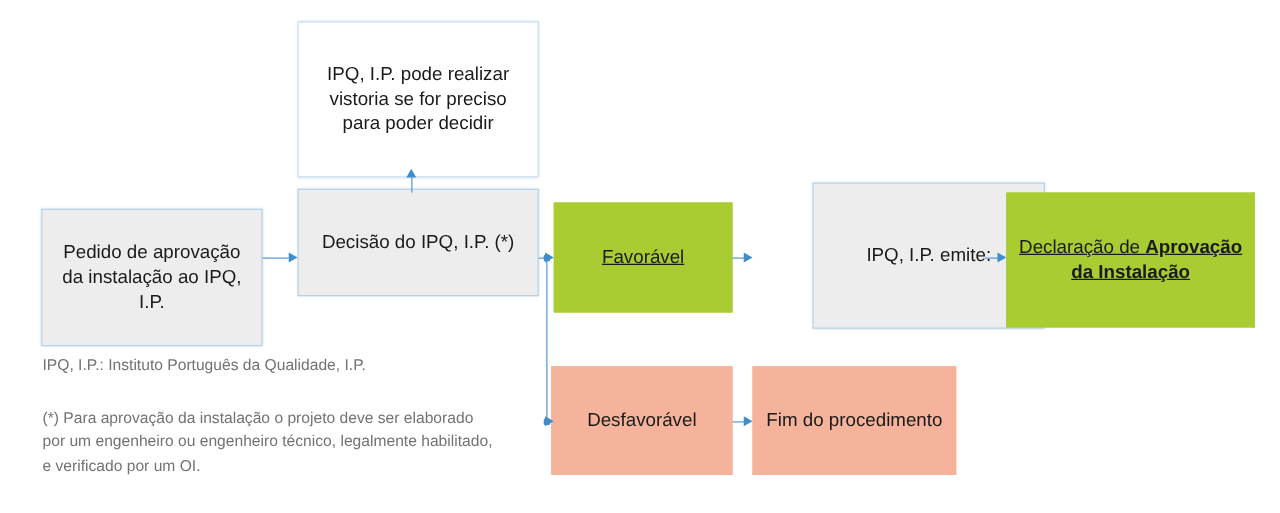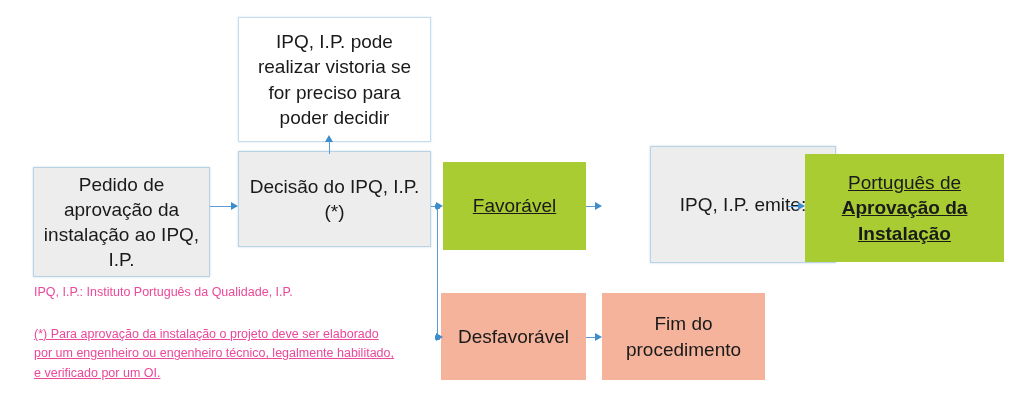--- a/index.html
+++ b/index.html
@@ -51,21 +51,21 @@
   .node.green {
     background: #a8cc32;
     border: 1px solid #a8cc32;
     text-decoration: underline;
   }
   .node.salmon {
     background: #f4b39a;
     border: 1px solid #f4b39a;
   }
 
-  .fs15 { font-size: 19px; }
+  .fs15 { font-size: 15px; }
   .bold { font-weight: bold; }
 
   
   .conn-h {
     position: absolute;
     height: 0;
     border-top: 1.4px solid #5b9bd5;
   }
   .conn-v {
     position: absolute;
@@ -91,54 +91,54 @@
     position: absolute;
     width: 5px;
     height: 5px;
     background: #3f8ccb;
     border-radius: 1px;
   }
 
   
   .note {
     position: absolute;
-    color: #ec4899;
+    color: #737373;
     font-size: 12.5px;
     line-height: 1.55;
     white-space: pre-line;
     text-align: left;
   }
 </style>
 </head>
 <body>
 
 <div id="canvas">
 
   <div class="node white fs15" style="left:238px; top:17px; width:193px; height:125px;">
     <span class="label">IPQ, I.P. pode realizar vistoria se for preciso para poder decidir</span>
   </div>
 
   <div class="node gray fs15" style="left:33px; top:151px; width:177px; height:110px;margin-top:16px;">
     <span class="label">Pedido de aprovação da instalação ao IPQ, I.P.</span>
   </div>
 
-  <div class="node gray fs15" style="left:238px; top:151px; width:193px; height:96px;">
+  <div class="node gray fs15" style="left:238px; top:151px; width:193px; height:86px;">
     <span class="label">Decisão do IPQ, I.P. (*)</span>
   </div>
 
   <div class="node green fs15" style="left:443px; top:162px; width:143px; height:88px;">
     <span class="label">Favorável</span>
   </div>
 
   <div class="node gray fs15" style="left:602px; top:146px; width:186px; height:117px;margin-left:48px;">
     <span class="label">IPQ, I.P. emite:</span>
   </div>
 
   <div class="node green fs15" style="left:805px; top:154px; width:199px; height:108px;">
-    <span class="label"><span>Português de </span><span class="bold">Aprovação da Instalação</span></span>
+    <span class="label"><span>Declaração de </span><span class="bold">Aprovação da Instalação</span></span>
   </div>
 
   <div class="node salmon fs15" style="left:441px; top:293px; width:145px; height:87px;">
     <span class="label">Desfavorável</span>
   </div>
 
   <div class="node salmon fs15" style="left:602px; top:293px; width:163px; height:87px;">
     <span class="label">Fim do procedimento</span>
   </div>
 
@@ -163,17 +163,17 @@
   <div class="arrow right" style="left:595px; top:201.5px;"></div>
 
   <div class="conn-h" style="left:788px; top:206px; width:11px;"></div>
   <div class="arrow right" style="left:798px; top:201.5px;"></div>
 
   <div class="conn-h" style="left:586px; top:337px; width:10px;"></div>
   <div class="arrow right" style="left:595px; top:332.5px;"></div>
 
   <div class="note" style="left:34px; top:283px; width:330px;">IPQ, I.P.: Instituto Português da Qualidade, I.P.</div>
 
-  <div class="note" style="left:34px; top:325px; width:390px;text-decoration:underline;">(*) Para aprovação da instalação o projeto deve ser elaborado
+  <div class="note" style="left:34px; top:325px; width:390px;">(*) Para aprovação da instalação o projeto deve ser elaborado
 por um engenheiro ou engenheiro técnico, legalmente habilitado,
 e verificado por um OI.</div>
 
 </div>
 
 </body></html>

